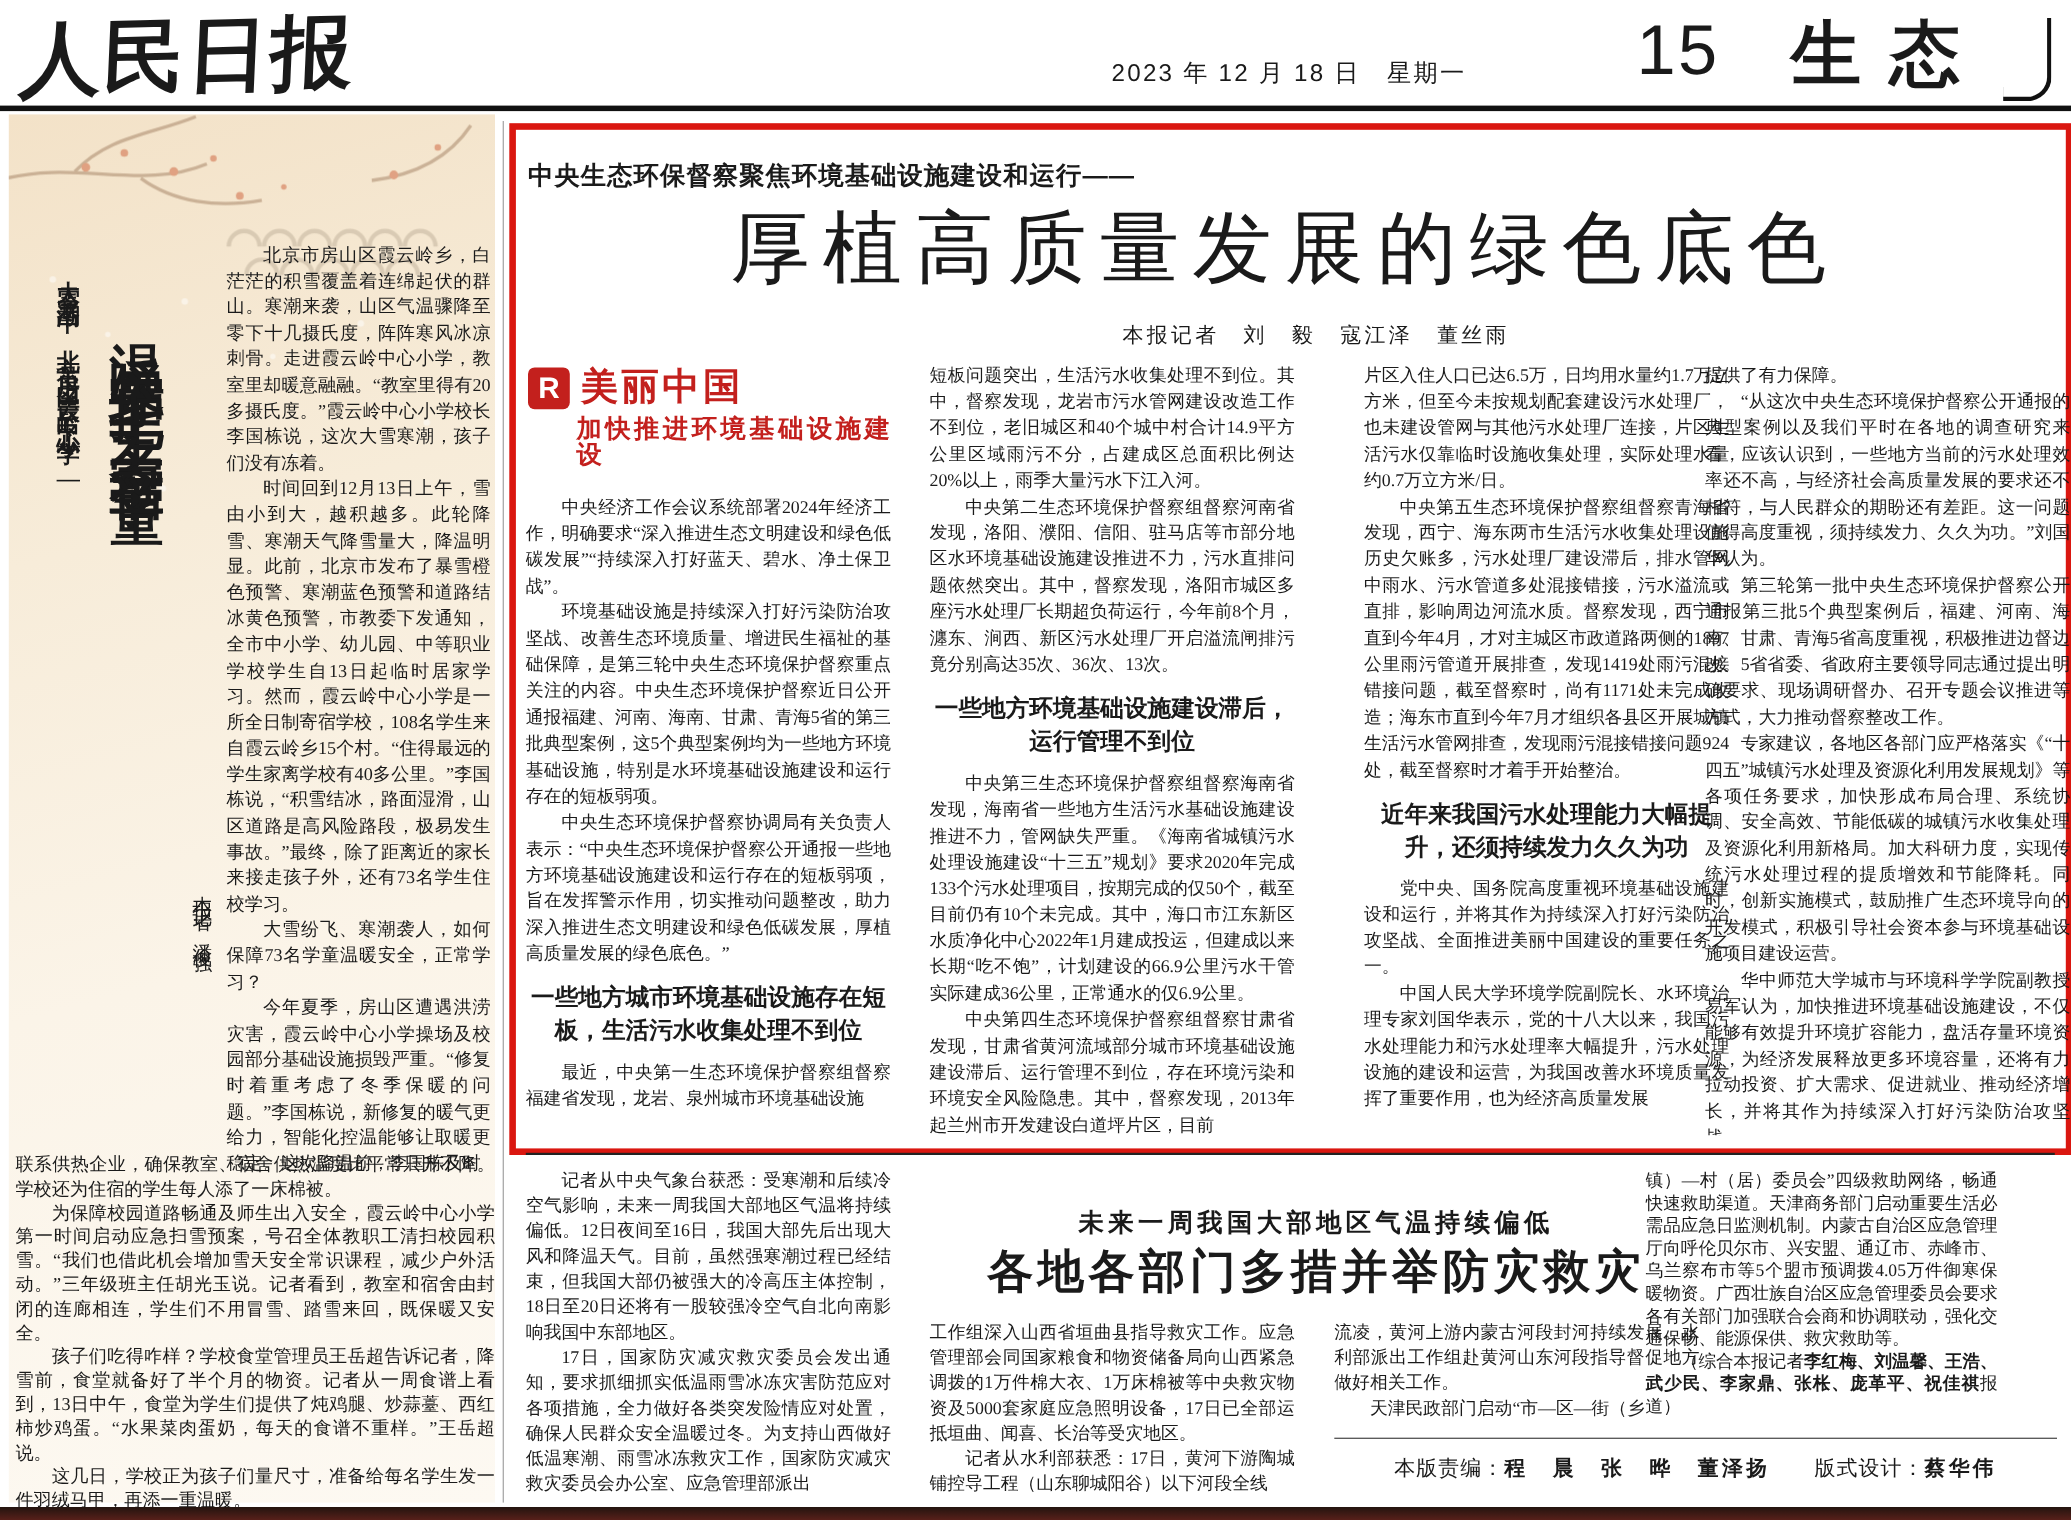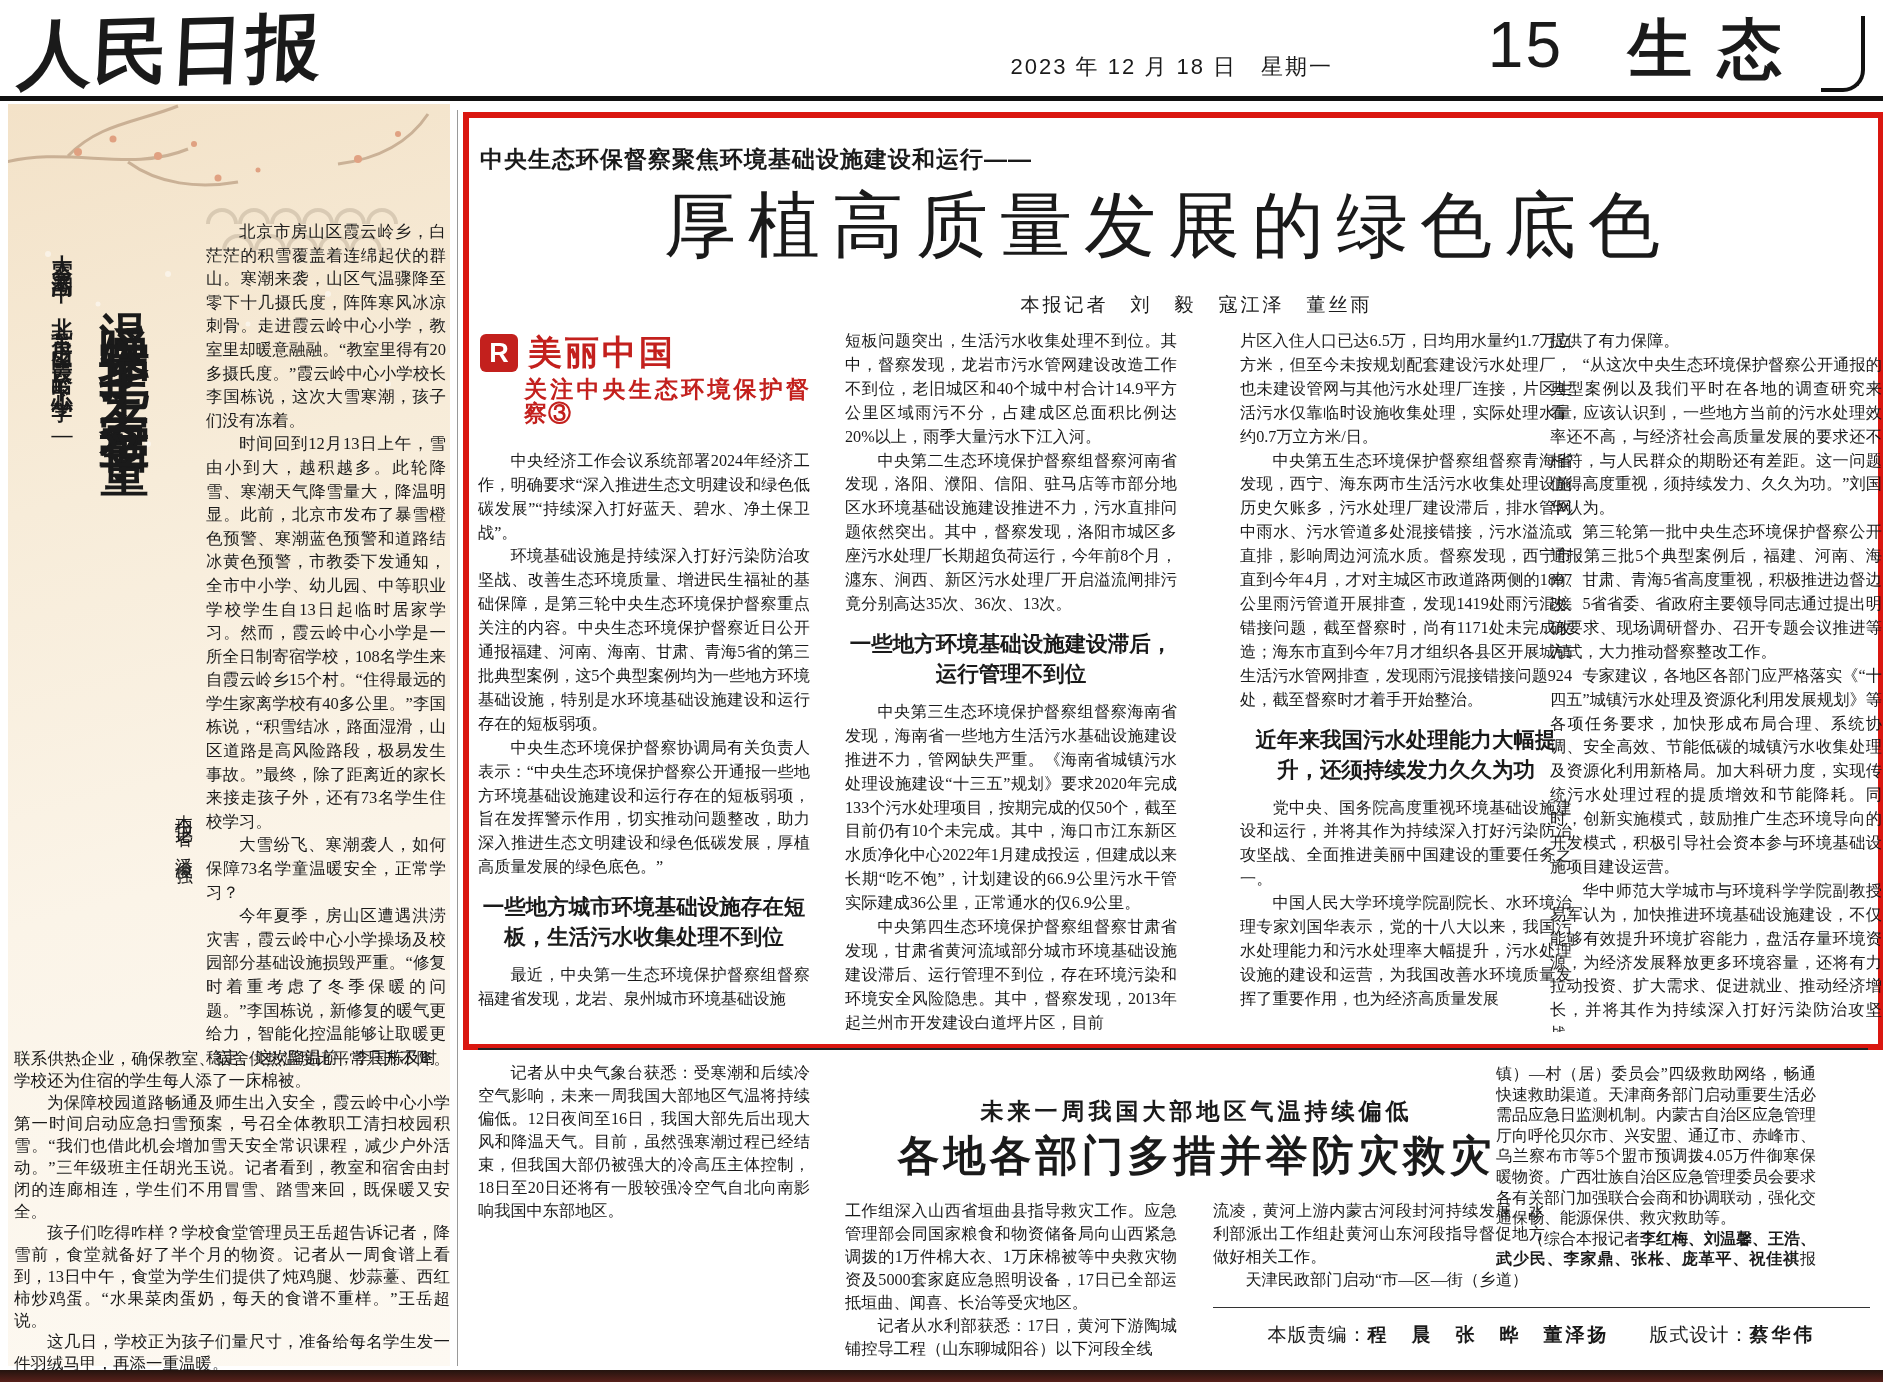--- a/index.html
+++ b/index.html
@@ -139,21 +139,21 @@
 <div class="abs" id="annotation-box"></div>
 <div class="abs" id="main-kicker">中央生态环保督察聚焦环境基础设施建设和运行——</div>
 <div class="abs" id="main-headline">厚植高质量发展的绿色底色</div>
 <div class="abs" id="main-byline">本报记者　刘　毅　寇江泽　董丝雨</div>
 
 <div class="abs news-col" id="main-col-1">
   <div id="brand-row">
     <span id="brand-mark">R</span>
     <span id="brand-text">美丽中国</span>
   </div>
-  <div id="brand-series">关注中央生态环境保护督察③</div>
+  <div id="brand-series">加快推进环境基础设施建设</div>
   <div>
       <p class="bp">中央经济工作会议系统部署2024年经济工作，明确要求“深入推进生态文明建设和绿色低碳发展”“持续深入打好蓝天、碧水、净土保卫战”。</p>
       <p class="bp">环境基础设施是持续深入打好污染防治攻坚战、改善生态环境质量、增进民生福祉的基础保障，是第三轮中央生态环境保护督察重点关注的内容。中央生态环境保护督察近日公开通报福建、河南、海南、甘肃、青海5省的第三批典型案例，这5个典型案例均为一些地方环境基础设施，特别是水环境基础设施建设和运行存在的短板弱项。</p>
       <p class="bp">中央生态环境保护督察协调局有关负责人表示：“中央生态环境保护督察公开通报一些地方环境基础设施建设和运行存在的短板弱项，旨在发挥警示作用，切实推动问题整改，助力深入推进生态文明建设和绿色低碳发展，厚植高质量发展的绿色底色。”</p>
       <h3 class="subhead">一些地方城市环境基础设施存在短板，生活污水收集处理不到位</h3>
       <p class="bp">最近，中央第一生态环境保护督察组督察福建省发现，龙岩、泉州城市环境基础设施</p>
     </div>
 </div>
 <div class="abs news-col" id="main-col-2">
     <p class="bp cont">短板问题突出，生活污水收集处理不到位。其中，督察发现，龙岩市污水管网建设改造工作不到位，老旧城区和40个城中村合计14.9平方公里区域雨污不分，占建成区总面积比例达20%以上，雨季大量污水下江入河。</p>
@@ -173,20 +173,21 @@
     <p class="bp cont">提供了有力保障。</p>
     <p class="bp">“从这次中央生态环境保护督察公开通报的典型案例以及我们平时在各地的调查研究来看，应该认识到，一些地方当前的污水处理效率还不高，与经济社会高质量发展的要求还不相符，与人民群众的期盼还有差距。这一问题值得高度重视，须持续发力、久久为功。”刘国华认为。</p>
     <p class="bp">第三轮第一批中央生态环境保护督察公开通报第三批5个典型案例后，福建、河南、海南、甘肃、青海5省高度重视，积极推进边督边改。5省省委、省政府主要领导同志通过提出明确要求、现场调研督办、召开专题会议推进等方式，大力推动督察整改工作。</p>
     <p class="bp">专家建议，各地区各部门应严格落实《“十四五”城镇污水处理及资源化利用发展规划》等各项任务要求，加快形成布局合理、系统协调、安全高效、节能低碳的城镇污水收集处理及资源化利用新格局。加大科研力度，实现传统污水处理过程的提质增效和节能降耗。同时，创新实施模式，鼓励推广生态环境导向的开发模式，积极引导社会资本参与环境基础设施项目建设运营。</p>
     <p class="bp">华中师范大学城市与环境科学学院副教授易军认为，加快推进环境基础设施建设，不仅能够有效提升环境扩容能力，盘活存量环境资源，为经济发展释放更多环境容量，还将有力拉动投资、扩大需求、促进就业、推动经济增长，并将其作为持续深入打好污染防治攻坚战。</p>
   </div>
 
 <div class="abs" id="main-bottom-rule"></div>
 <div class="abs bot-col" id="bot-col-a">
     <p class="bp">记者从中央气象台获悉：受寒潮和后续冷空气影响，未来一周我国大部地区气温将持续偏低。12日夜间至16日，我国大部先后出现大风和降温天气。目前，虽然强寒潮过程已经结束，但我国大部仍被强大的冷高压主体控制，18日至20日还将有一股较强冷空气自北向南影响我国中东部地区。</p>
+    <p class="bp">17日，国家防灾减灾救灾委员会发出通知，要求抓细抓实低温雨雪冰冻灾害防范应对各项措施，全力做好各类突发险情应对处置，确保人民群众安全温暖过冬。为支持山西做好低温寒潮、雨雪冰冻救灾工作，国家防灾减灾救灾委员会办公室、应急管理部派出</p>
   </div>
 <div class="abs" id="bottom-kicker">未来一周我国大部地区气温持续偏低</div>
 <div class="abs" id="bottom-headline">各地各部门多措并举防灾救灾</div>
 <div class="abs bot-col" id="bot-col-b">
     <p class="bp cont">工作组深入山西省垣曲县指导救灾工作。应急管理部会同国家粮食和物资储备局向山西紧急调拨的1万件棉大衣、1万床棉被等中央救灾物资及5000套家庭应急照明设备，17日已全部运抵垣曲、闻喜、长治等受灾地区。</p>
     <p class="bp">记者从水利部获悉：17日，黄河下游陶城铺控导工程（山东聊城阳谷）以下河段全线</p>
   </div>
 <div class="abs bot-col" id="bot-col-c">
     <p class="bp cont">流凌，黄河上游内蒙古河段封河持续发展。水利部派出工作组赴黄河山东河段指导督促地方做好相关工作。</p>
     <p class="bp">天津民政部门启动“市—区—街（乡</p>

